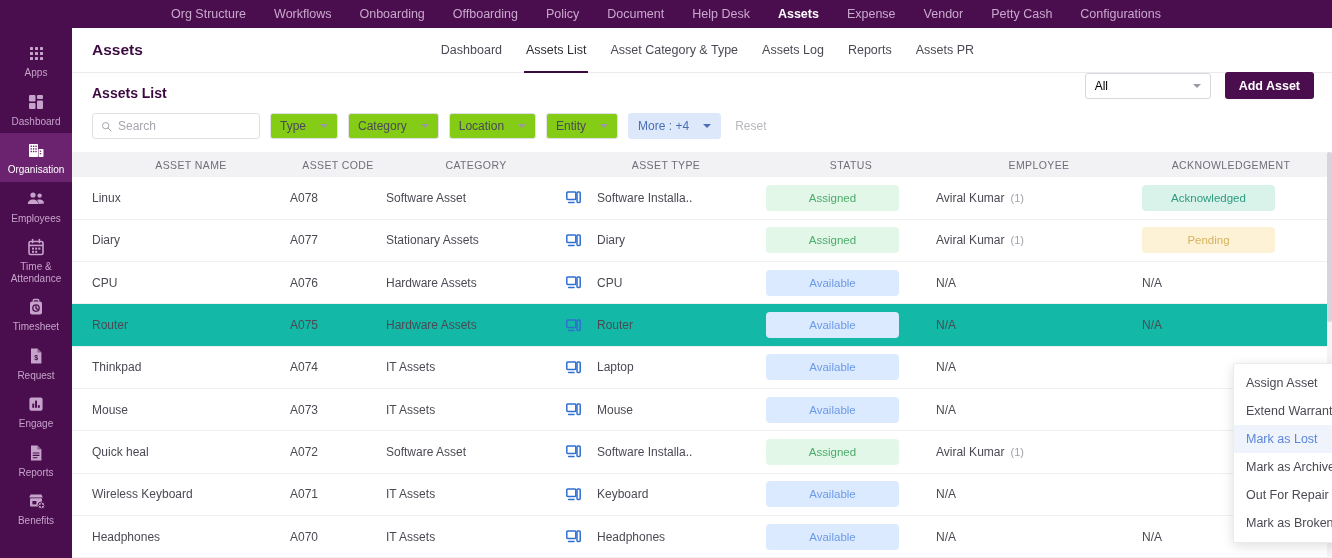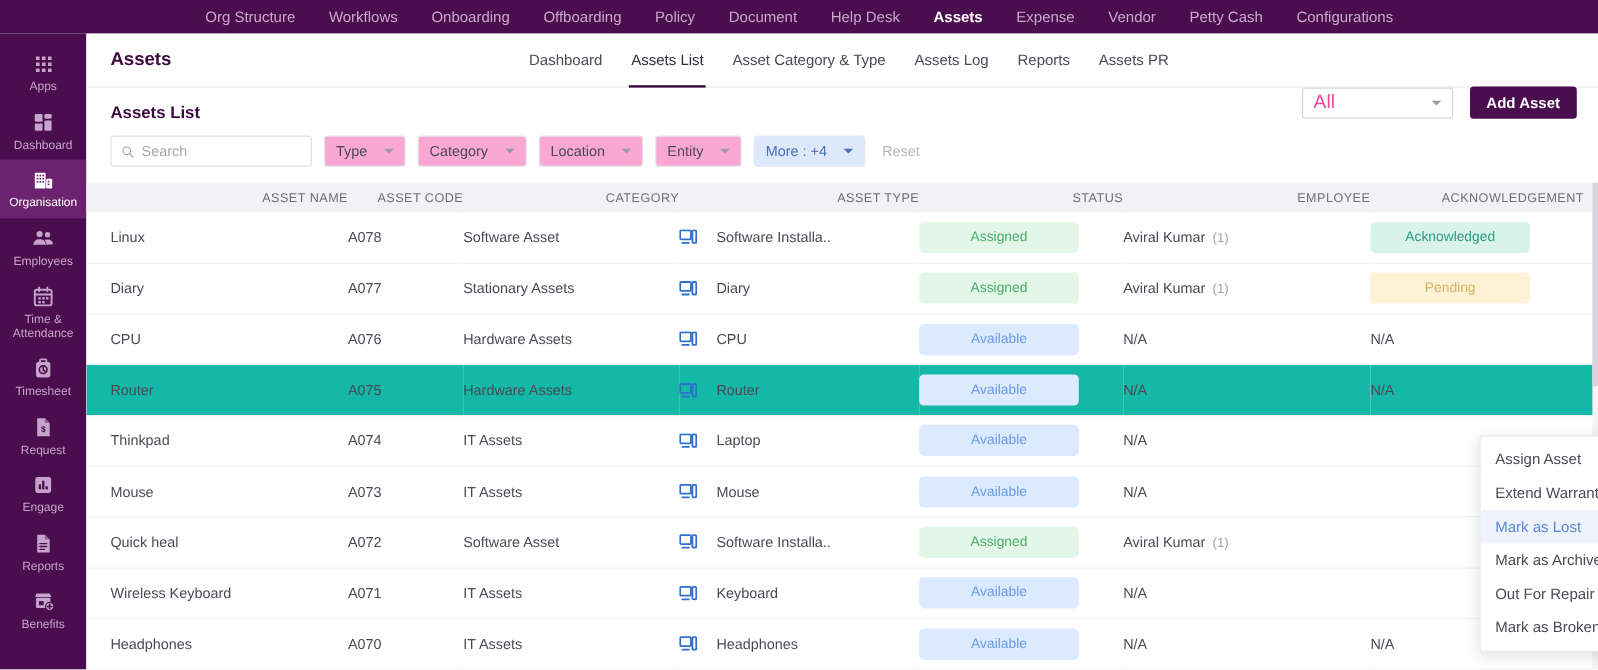--- a/index.html
+++ b/index.html
@@ -68,50 +68,50 @@
   .toolbar-title { font-size: 14px; font-weight: bold; color: #3b0b40; margin-bottom: 12px; }
   .toolbar-row { display: flex; align-items: center; gap: 10px; position: relative; }
 
   .search-box {
     width: 168px; height: 26px; border: 1px solid #e2e0e6; border-radius: 3px;
     display: flex; align-items: center; gap: 6px; padding: 10px 8px; background: #fff;
   }
   .search-box .ph { font-size: 12px; color: #a8a6ae; }
 
   .filter-chip {
-    height: 26px; border: 1px solid #e2e0e6; border-radius: 3px; background: #f9a8d4;
+    height: 26px; border: 1px solid #e2e0e6; border-radius: 3px; background: #84cc16;
     display: flex; align-items: center; gap: 14px; padding: 0 9px; cursor: pointer;
   }
   .filter-chip .lbl { font-size: 12px; color: #4a4a55; }
   .filter-chip.more { background: #dde8fb; border-color: #dde8fb; }
   .filter-chip.more .lbl { color: #4a6fb5; }
   .filter-chip.more .chev { border-top-color: #4a6fb5; }
   .chev {
     width: 0; height: 0; border-left: 4px solid transparent; border-right: 4px solid transparent;
     border-top: 4.5px solid #9c99a4;
   }
   .reset-btn { font-size: 12px; color: #b9b7bf; cursor: pointer; margin-left: 4px; }
 
   .toolbar-right { position: absolute; right: 0; top: -41px; display: flex; align-items: center; gap: 14px; }
   .all-select {
     width: 126px; height: 26px; border: 1px solid #d9d7de; border-radius: 3px; background: #fff;
     display: flex; align-items: center; justify-content: space-between; padding: 0 9px; cursor: pointer;
   }
-  .all-select .lbl { font-size: 16px; color: #ec4899; }
+  .all-select .lbl { font-size: 12px; color: #000000; }
   .add-btn {
     height: 27px; background: #4a0d4e; color: #fff; border-radius: 3px;
     font-size: 12.5px; font-weight: bold; display: flex; align-items: center;
     padding: 0 14px; cursor: pointer; border: none;
   }
 
   
   .table-wrap { margin-top: 13px; flex: 1 1 auto; overflow: hidden; position: relative; }
   table { width: 100%; border-collapse: collapse; table-layout: fixed; }
   thead th {
-    background: #f2f1f4; text-align: right; font-size: 10.5px; font-weight: normal;
+    background: #f2f1f4; text-align: center; font-size: 10.5px; font-weight: normal;
     color: #706e79; letter-spacing: 0.4px; height: 25px; padding: 0 0 0 0;
   }
   tbody td {
     height: 42.3px; font-size: 12px; color: #4b4a54; border-bottom: 1px solid #f0eff2;
     vertical-align: middle;
   }
   .c-name   { width: 218px; padding-left: 20px; }
   .c-code   { width: 96px; }
   .c-cat    { width: 180px; }
   .c-type   { width: 200px; }

